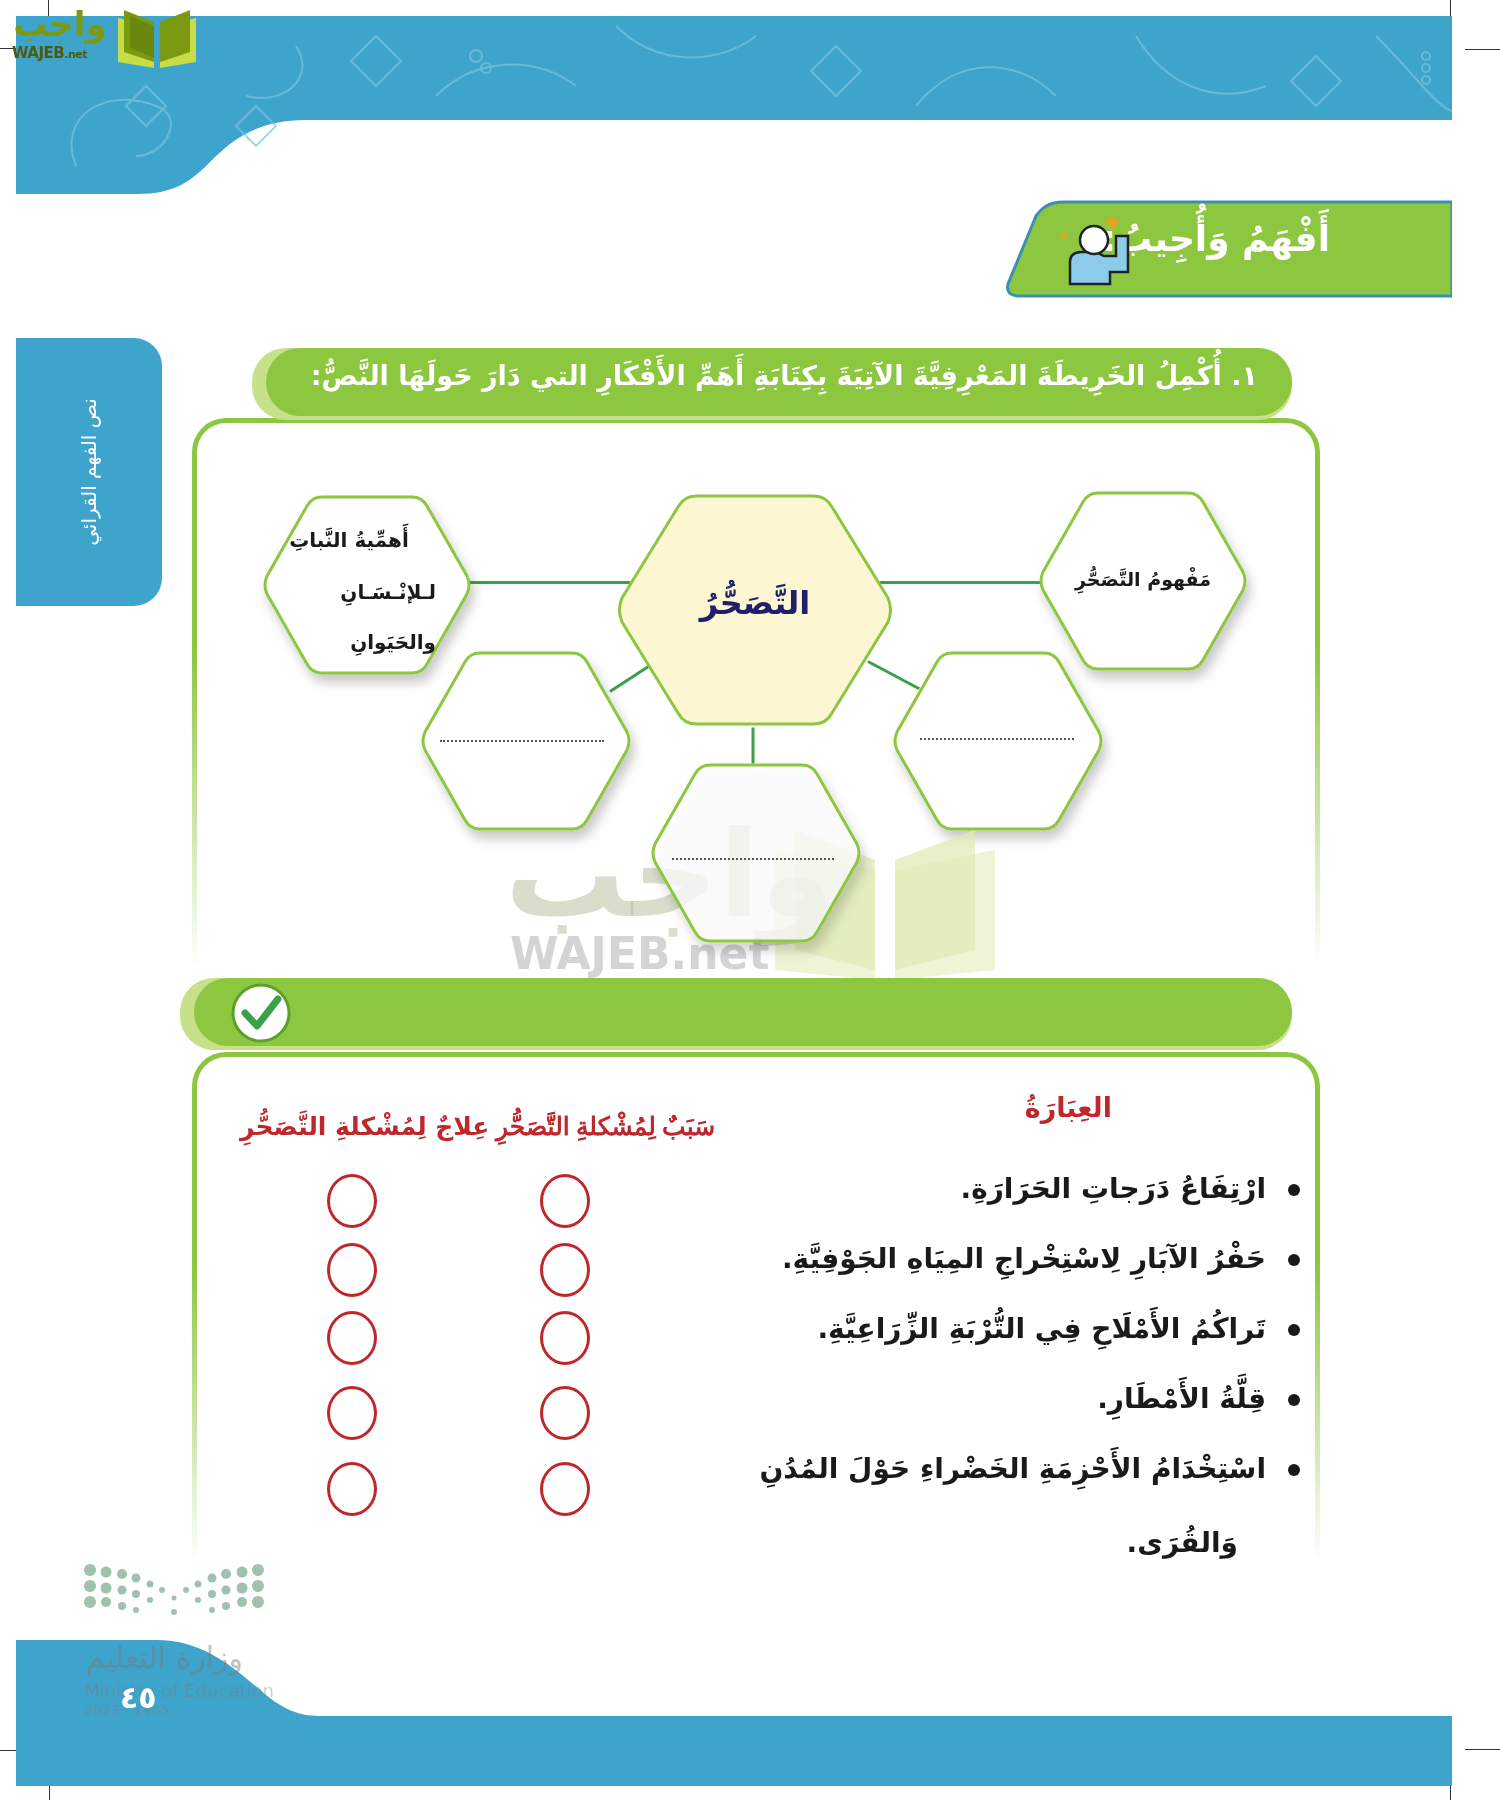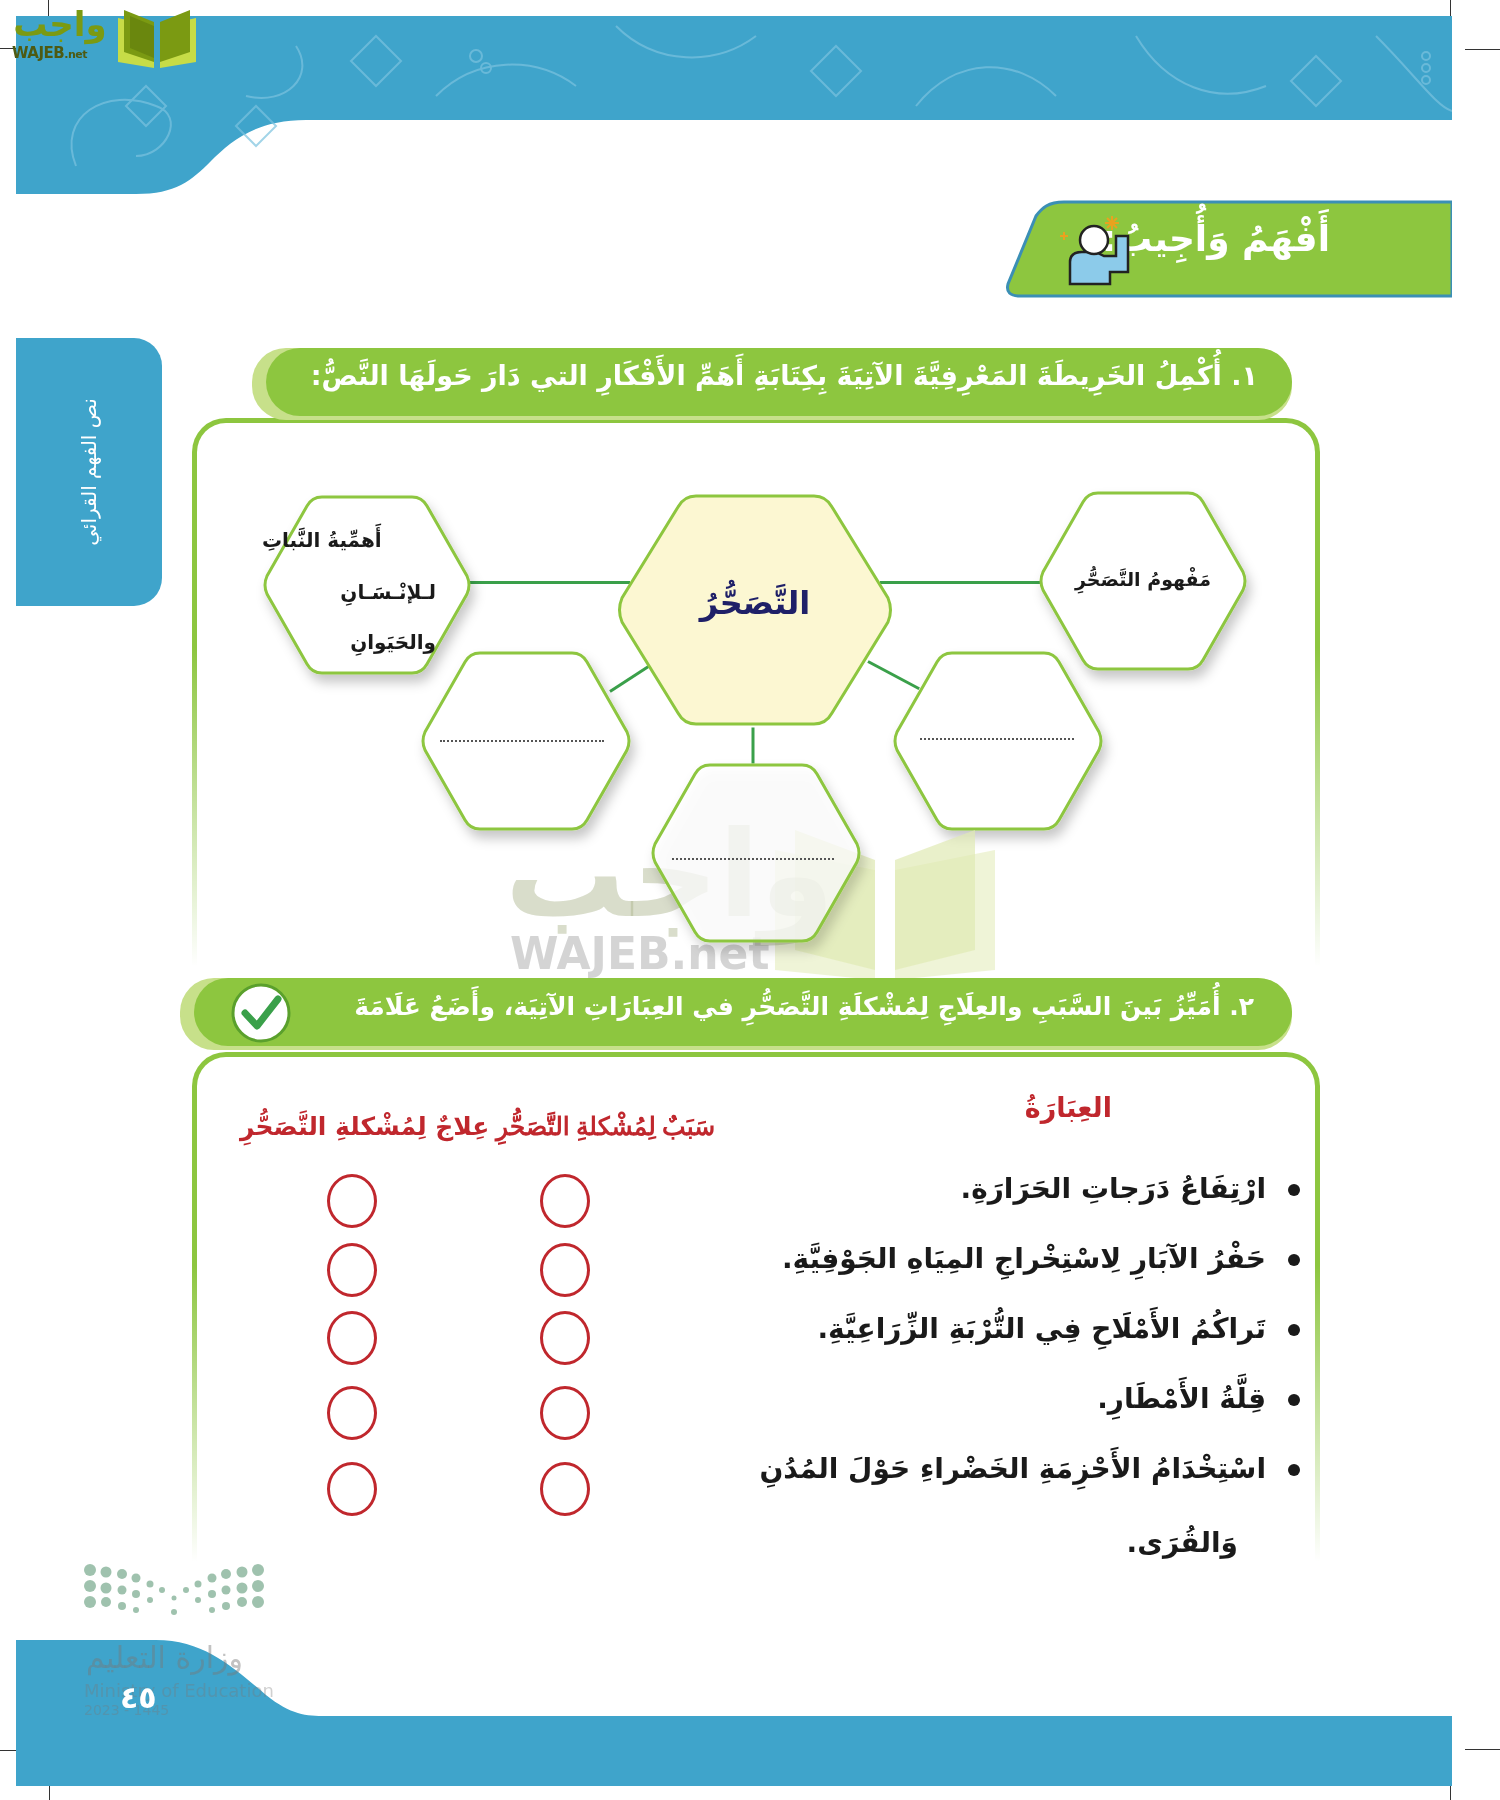--- a/index.html
+++ b/index.html
@@ -161,21 +161,21 @@
 
 <div class="hex" style="left:262px;top:494px;width:210px;height:182px;">
   <svg width="210" height="182" viewBox="0 0 210 182">
     <defs>
         <filter id="sh" x="-20%" y="-20%" width="140%" height="150%">
           <feDropShadow dx="4" dy="8" stdDeviation="6" flood-color="#000" flood-opacity="0.22"></feDropShadow>
         </filter>
       </defs>
     <path d="M60 3 H150 Q160 3 165 12 L205 82 Q209 91 205 100 L165 170 Q160 179 150 179 H60 Q50 179 45 170 L5 100 Q1 91 5 82 L45 12 Q50 3 60 3 Z" fill="#fff" stroke="#8dc63f" stroke-width="3" filter="url(#sh)"></path>
   </svg>
-  <div class="hex-label" style="top:34px;font-size:20px;padding-right:36px;text-align:left;">أَهمِّيةُ النَّباتِ</div>
+  <div class="hex-label" style="top:34px;font-size:20px;padding-right:36px;text-align:center;">أَهمِّيةُ النَّباتِ</div>
   <div class="hex-label" style="top:86px;font-size:20px;padding-right:36px;text-align:right;">لـلإنْـسَـانِ</div>
   <div class="hex-label" style="top:136px;font-size:20px;padding-right:36px;text-align:right;">والحَيَوانِ</div>
 </div>
 
 <div class="hex" style="left:616px;top:494px;width:278px;height:232px;">
   <svg width="278" height="232" viewBox="0 0 278 232">
     <path d="M80 2 H198 Q210 2 216 13 L272 104 Q277 116 272 128 L216 219 Q210 230 198 230 H80 Q68 230 62 219 L6 128 Q1 116 6 104 L62 13 Q68 2 80 2 Z" fill="#fcf7d2" stroke="#8dc63f" stroke-width="3"></path>
   </svg>
   <div class="hex-label" style="top:90px;font-size:32px;color:#1f2068;">التَّصَحُّرُ</div>
 </div>
@@ -216,21 +216,20 @@
   </svg>
   <div class="hex-dots" style="left:22px;right:28px;top:96px;"></div>
 </div>
 
 <div class="abs frame" style="left:192px;top:1052px;width:1118px;height:520px;">
   <div class="frame-fade"></div>
 </div>
 <div class="abs qbar" style="left:180px;top:978px;width:1112px;">
   <div class="qbar-back"></div>
   <div class="qbar-front"></div>
-  <div class="qbar-text" style="right:38px;font-size:25px;top:14px;">٢. أُمَيِّزُ بَينَ السَّبَبِ والعِلَاجِ لِمُشْكلَةِ التَّصَحُّرِ في العِبَارَاتِ الآتِيَة، وأَضَعُ عَلَامَةَ</div>
   <svg width="62" height="62" viewBox="0 0 62 62" style="position:absolute;left:50px;top:4px;">
     <circle cx="31" cy="31" r="28" fill="#fff" stroke="#5aa02c" stroke-width="3"></circle>
     <path d="M15 31 L27 44 L48 17" fill="none" stroke="#3aa04a" stroke-width="7" stroke-linecap="round" stroke-linejoin="round"></path>
   </svg>
 </div>
 
 <div class="col-head" style="right:388px;top:1092px;font-size:27px;margin-left:17px;">العِبَارَةُ</div>
 <div class="col-head" style="left:496px;top:1112px;font-family:Liberation Serif, serif;">سَبَبٌ لِمُشْكلةِ التَّصَحُّرِ</div>
 <div class="col-head" style="left:240px;top:1112px;">عِلاجٌ لِمُشْكلةِ التَّصَحُّرِ</div>
 

